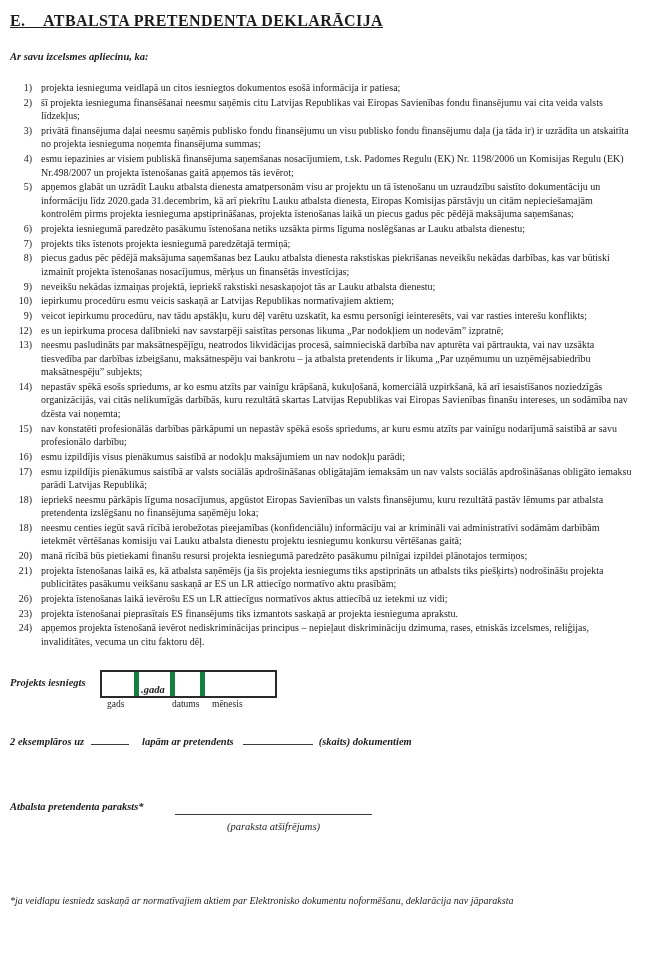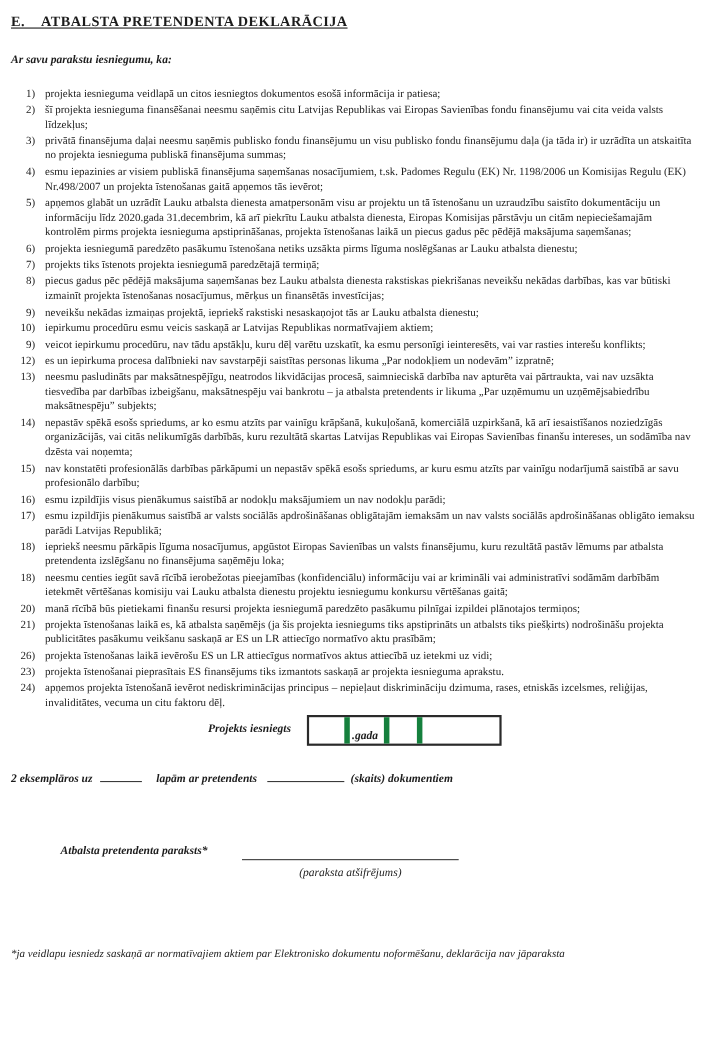--- a/index.html
+++ b/index.html
@@ -12,21 +12,21 @@
     width: 645px;
     height: 955px;
     background: #ffffff;
     color: #1c1c1c;
     font-family: "Liberation Serif", serif;
     box-sizing: border-box;
     padding: 12px 10px 0 10px;
     overflow: hidden;
   }
   .heading {
-    font-size: 13px;
+    font-size: 16px;
     font-weight: bold;
     text-decoration: underline;
     letter-spacing: 0.4px;
     margin: 0;
   }
   .intro {
     font-size: 10.5px;
     font-weight: bold;
     font-style: italic;
     margin: 21px 0 0 0;
@@ -45,24 +45,23 @@
   }
   ol.items li .num {
     position: absolute;
     left: 0;
     top: 0;
     width: 22px;
     text-align: right;
   }
   
   .submitted-row {
-    margin-top: 4px;
+    margin-top: 22px;
     display: flex;
     align-items: flex-start;
-    justify-content: center;
   }
   .submitted-label {
     font-size: 10.5px;
     font-weight: bold;
     font-style: italic;
     width: 90px;
     padding-top: 7px;
   }
   .date-table-wrap {
     display: inline-block;
@@ -112,21 +111,20 @@
   .signature-row {
     margin-top: 54px;
     display: flex;
     align-items: flex-start;
   }
   .signature-label {
     font-size: 10.5px;
     font-weight: bold;
     font-style: italic;
     width: 165px;
-    margin-left: 45px;
   }
   .sig-line-wrap {
     display: inline-block;
     text-align: center;
     width: 197px;
   }
   .sig-line {
     display: block;
     border-bottom: 1.6px solid #3a3a3a;
     height: 13px;
@@ -145,26 +143,26 @@
     text-align: left;
   }
 </style>
 </head>
 <body>
 
 <div class="page">
 
   <h1 class="heading">E.&nbsp;&nbsp;&nbsp;&nbsp;ATBALSTA PRETENDENTA DEKLARĀCIJA</h1>
 
-  <p class="intro">Ar savu parakstu iesniegumu, ka:</p>
+  <p class="intro">Ar savu izcelsmes apliecinu, ka:</p>
 
   <ol class="items">
       <li><span class="num">1)</span><span class="txt">projekta iesnieguma veidlapā un citos iesniegtos dokumentos esošā informācija ir patiesa;</span></li>
       <li><span class="num">2)</span><span class="txt">šī projekta iesnieguma finansēšanai neesmu saņēmis citu Latvijas Republikas vai Eiropas Savienības fondu finansējumu vai cita veida valsts līdzekļus;</span></li>
-      <li><span class="num">3)</span><span class="txt">privātā finansējuma daļai neesmu saņēmis publisko fondu finansējumu un visu publisko fondu finansējumu daļa (ja tāda ir) ir uzrādīta un atskaitīta no projekta iesnieguma publiskā finansējuma summas;</span></li>
+      <li><span class="num">3)</span><span class="txt">privātā finansējuma daļai neesmu saņēmis publisko fondu finansējumu un visu publisko fondu finansējumu daļa (ja tāda ir) ir uzrādīta un atskaitīta no projekta iesnieguma noņemta finansējuma summas;</span></li>
       <li><span class="num">4)</span><span class="txt">esmu iepazinies ar visiem publiskā finansējuma saņemšanas nosacījumiem, t.sk. Padomes Regulu (EK) Nr. 1198/2006 un Komisijas Regulu (EK) Nr.498/2007 un projekta īstenošanas gaitā apņemos tās ievērot;</span></li>
       <li><span class="num">5)</span><span class="txt">apņemos glabāt un uzrādīt Lauku atbalsta dienesta amatpersonām visu ar projektu un tā īstenošanu un uzraudzību saistīto dokumentāciju un informāciju līdz 2020.gada 31.decembrim, kā arī piekrītu Lauku atbalsta dienesta, Eiropas Komisijas pārstāvju un citām nepieciešamajām kontrolēm pirms projekta iesnieguma apstiprināšanas, projekta īstenošanas laikā un piecus gadus pēc pēdējā maksājuma saņemšanas;</span></li>
       <li><span class="num">6)</span><span class="txt">projekta iesniegumā paredzēto pasākumu īstenošana netiks uzsākta pirms līguma noslēgšanas ar Lauku atbalsta dienestu;</span></li>
       <li><span class="num">7)</span><span class="txt">projekts tiks īstenots projekta iesniegumā paredzētajā termiņā;</span></li>
       <li><span class="num">8)</span><span class="txt">piecus gadus pēc pēdējā maksājuma saņemšanas bez Lauku atbalsta dienesta rakstiskas piekrišanas neveikšu nekādas darbības, kas var būtiski izmainīt projekta īstenošanas nosacījumus, mērķus un finansētās investīcijas;</span></li>
       <li><span class="num">9)</span><span class="txt">neveikšu nekādas izmaiņas projektā, iepriekš rakstiski nesaskaņojot tās ar Lauku atbalsta dienestu;</span></li>
       <li><span class="num">10)</span><span class="txt">iepirkumu procedūru esmu veicis saskaņā ar Latvijas Republikas normatīvajiem aktiem;</span></li>
       <li><span class="num">9)</span><span class="txt">veicot iepirkumu procedūru, nav tādu apstākļu, kuru dēļ varētu uzskatīt, ka esmu personīgi ieinteresēts, vai var rasties interešu konflikts;</span></li>
       <li><span class="num">12)</span><span class="txt">es un iepirkuma procesa dalībnieki nav savstarpēji saistītas personas likuma „Par nodokļiem un nodevām” izpratnē;</span></li>
       <li><span class="num">13)</span><span class="txt">neesmu pasludināts par maksātnespējīgu, neatrodos likvidācijas procesā, saimnieciskā darbība nav apturēta vai pārtraukta, vai nav uzsākta tiesvedība par darbības izbeigšanu, maksātnespēju vai bankrotu – ja atbalsta pretendents ir likuma „Par uzņēmumu un uzņēmējsabiedrību maksātnespēju” subjekts;</span></li>
@@ -183,20 +181,25 @@
 
   <div class="submitted-row">
     <div class="submitted-label">Projekts iesniegts</div>
     <div class="date-table-wrap">
       <div class="date-table">
         <div class="date-cell cell-year"></div>
         <div class="date-cell cell-gada">.gada</div>
         <div class="date-cell cell-date"></div>
         <div class="date-cell cell-month"></div>
       </div>
+      <div class="date-labels">
+        <span class="lbl-gads">gads</span>
+        <span class="lbl-datums">datums</span>
+        <span class="lbl-menesis">mēnesis</span>
+      </div>
     </div>
   </div>
 
   <div class="copies-row">
     <span>2 eksemplāros uz</span><span class="blank blank-pages"></span><span>lapām ar pretendents</span><span class="blank blank-count"></span><span>(skaits) dokumentiem</span>
   </div>
 
   <div class="signature-row">
     <div class="signature-label">Atbalsta pretendenta paraksts*</div>
     <div class="sig-line-wrap">

